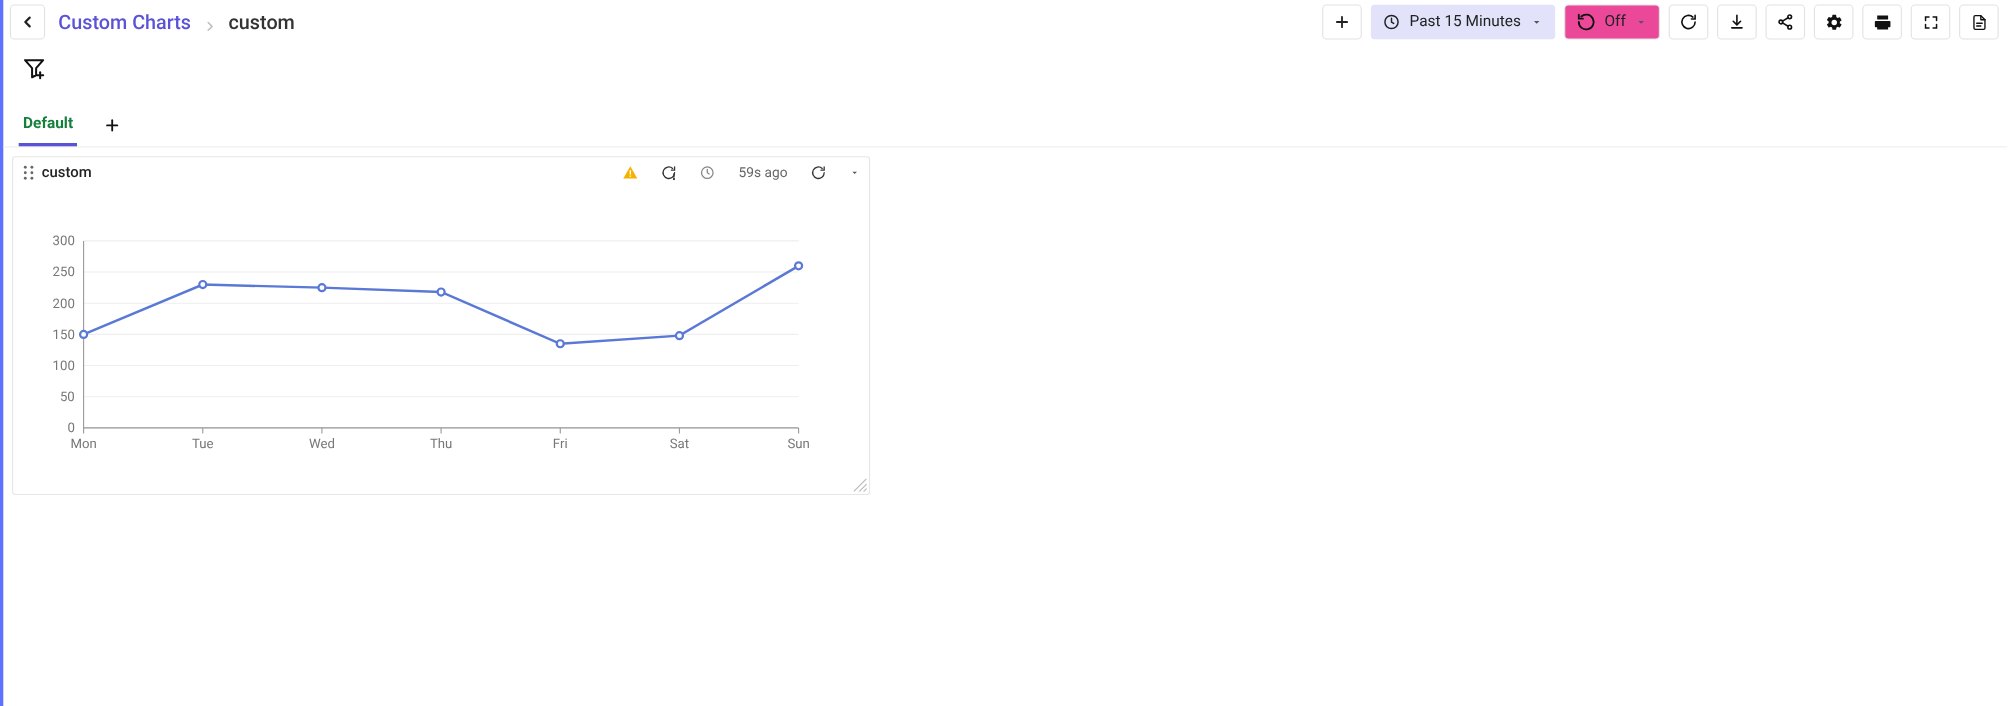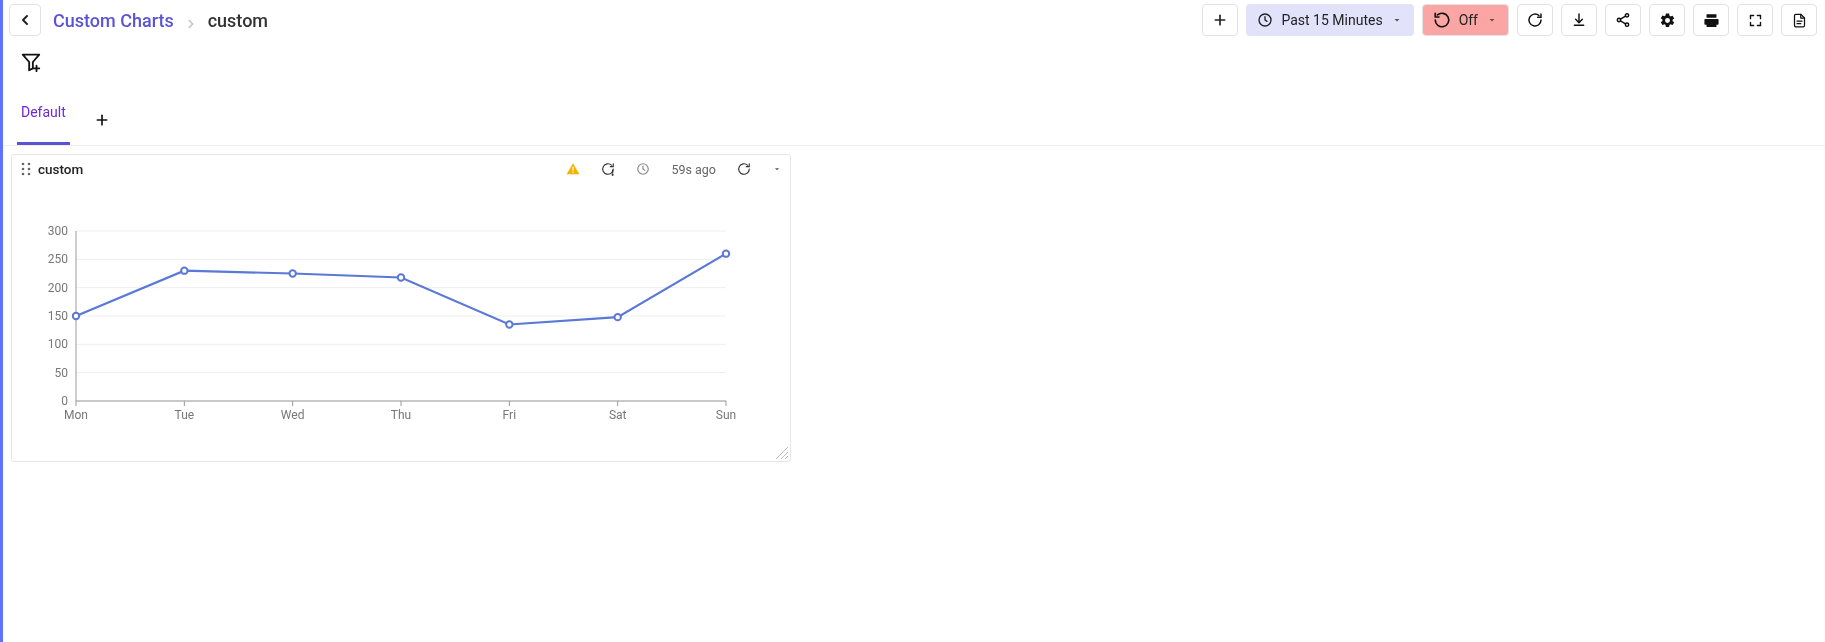--- a/index.html
+++ b/index.html
@@ -10,29 +10,29 @@
   .btn{border:1px solid #e2e2e2;border-radius:4px;background:#fff;height:32px;display:flex;align-items:center;justify-content:center;cursor:pointer;}
   .icon-btn{width:36px;}
   .back-btn{width:32px;margin-right:12px;}
   .breadcrumb{display:flex;align-items:flex-end;font-size:18px;}
   .bc-link{color:#5b53d6;font-weight:500;}
   .bc-sep{margin:0 10px;color:#bdbdbd;}
   .bc-last{color:#333;font-weight:500;}
   .spacer{flex:1;}
   .pill{display:flex;align-items:center;gap:8px;padding:0 10px;height:32px;border-radius:4px;border:1px solid transparent;}
   .pill.active{background:#e2e3fa;}
-  .pill-white{border:1px solid #e2e2e2;background:#fca5a5;}
+  .pill-white{border:1px solid #e2e2e2;background:#ec4899;}
   .tb-group{display:flex;align-items:center;gap:8px;justify-content:center;}
   svg{display:block;}
   
   .filter-row{padding:6px 14px 2px;}
   .filter-btn{width:28px;height:28px;display:flex;align-items:center;justify-content:center;cursor:pointer;}
   
   .tabs{display:flex;align-items:center;gap:22px;padding:0 14px;margin-top:18px;border-bottom:1px solid #eee;}
-  .tab{padding:8px 4px 22px;color:#6d28d9;border-bottom:3px solid transparent;cursor:pointer;font-weight:400;}
+  .tab{padding:8px 4px 10px;color:#15803d;border-bottom:3px solid transparent;cursor:pointer;font-weight:700;}
   .tab.active{border-bottom-color:#5b53d6;}
   .tab-add{display:flex;align-items:center;justify-content:center;width:20px;height:20px;cursor:pointer;margin-bottom:2px;}
   
   .content{padding:8px 8px;}
   .panel{width:780px;border:1px solid #e6e6e6;border-radius:3px;position:relative;}
   .panel-header{display:flex;align-items:center;padding:6px 8px;font-size:13.5px;}
   .drag-handle{display:flex;align-items:center;justify-content:center;margin-right:6px;cursor:grab;color:#666;}
   .panel-title{flex:0 0 auto;font-weight:500;}
   .panel-header .pspacer{flex:1;}
   .panel-status{display:flex;align-items:center;gap:21px;color:#666;font-size:12.5px;}

